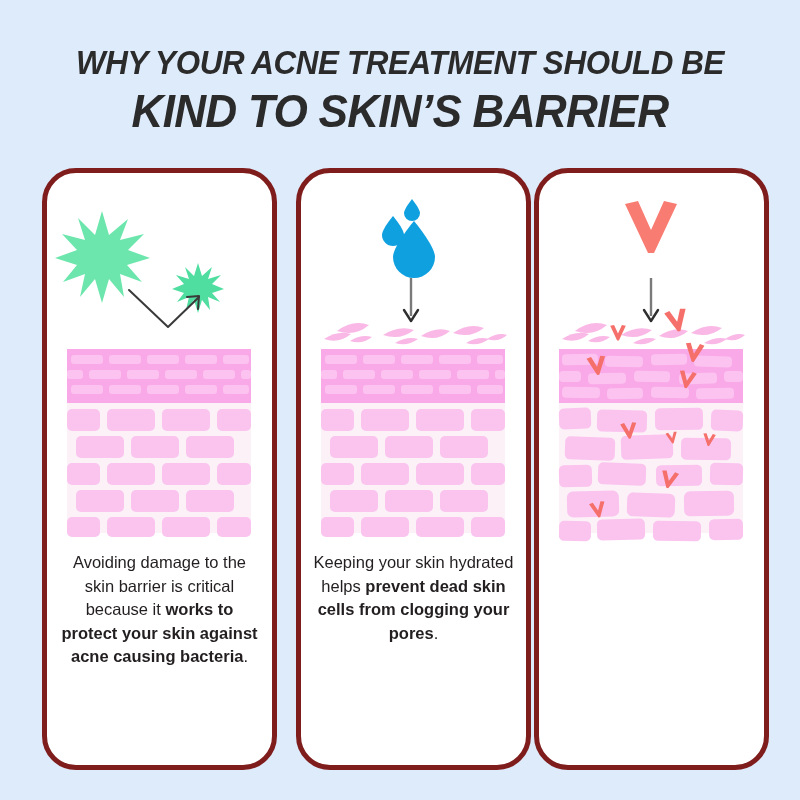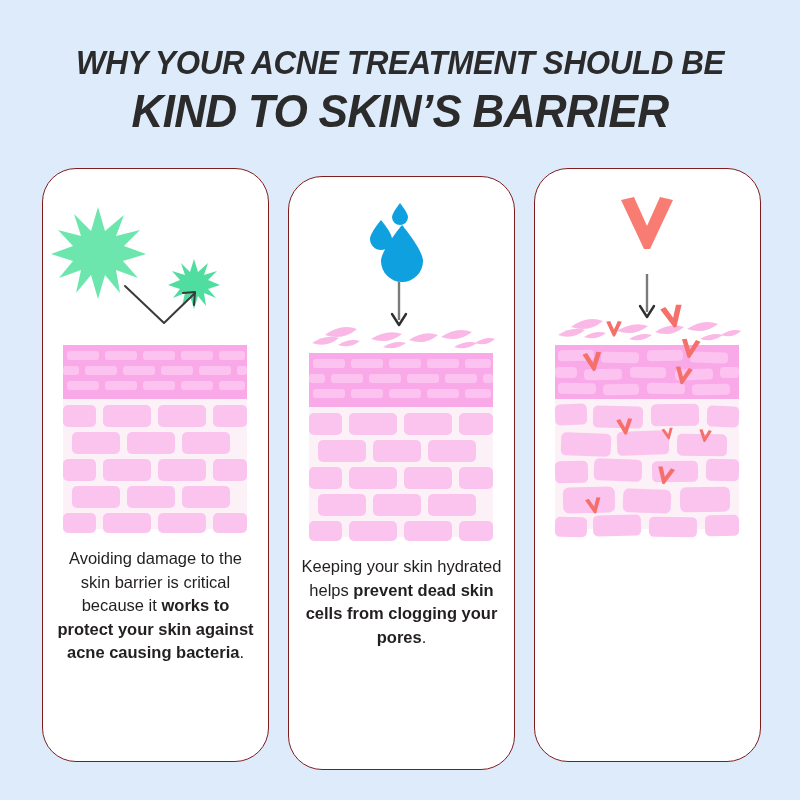--- a/index.html
+++ b/index.html
@@ -34,26 +34,26 @@
     margin-top:3px;
     transform:scaleX(0.96);
   }
 
   
   .card{
     position:absolute;
     top:168px;
     width:225px;height:592px;
     background:#ffffff;
-    border:1px solid #7f1d1d;
+    border:5px solid #7f1d1d;
     border-radius:34px;
     overflow:hidden;
   }
   #card-1{left:42px;}
-  #card-2{left:288px;margin-top:8px;}
+  #card-2{left:296px;}
   #card-3{left:534px;}
 
   .art{position:absolute;left:0;top:0;width:225px;height:370px;}
   .art svg{display:block;}
 
   
   .caption{
     position:absolute;left:10px;right:10px;top:378px;
     text-align:center;
     color:#231f20;

